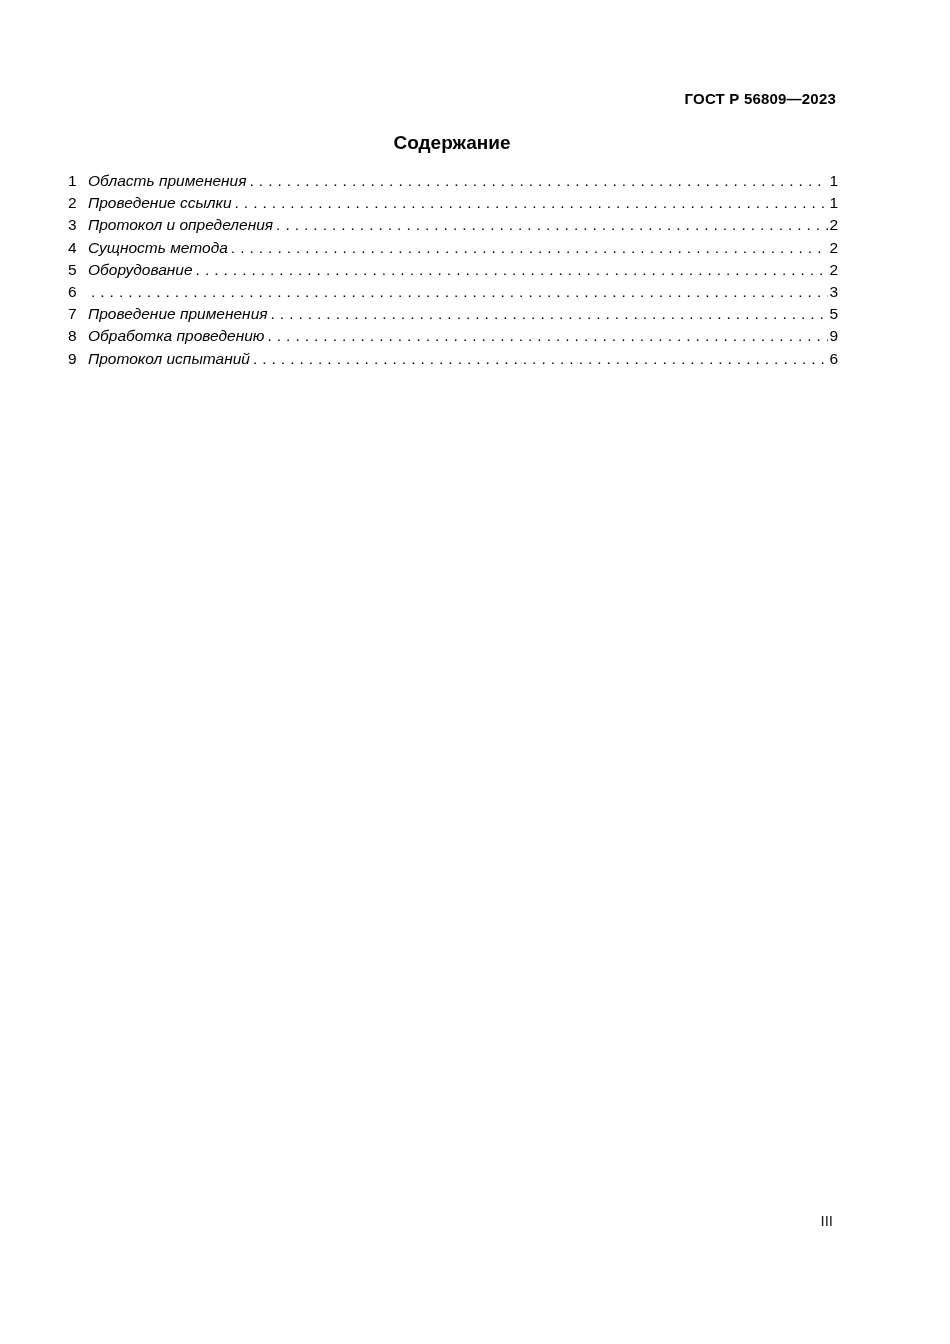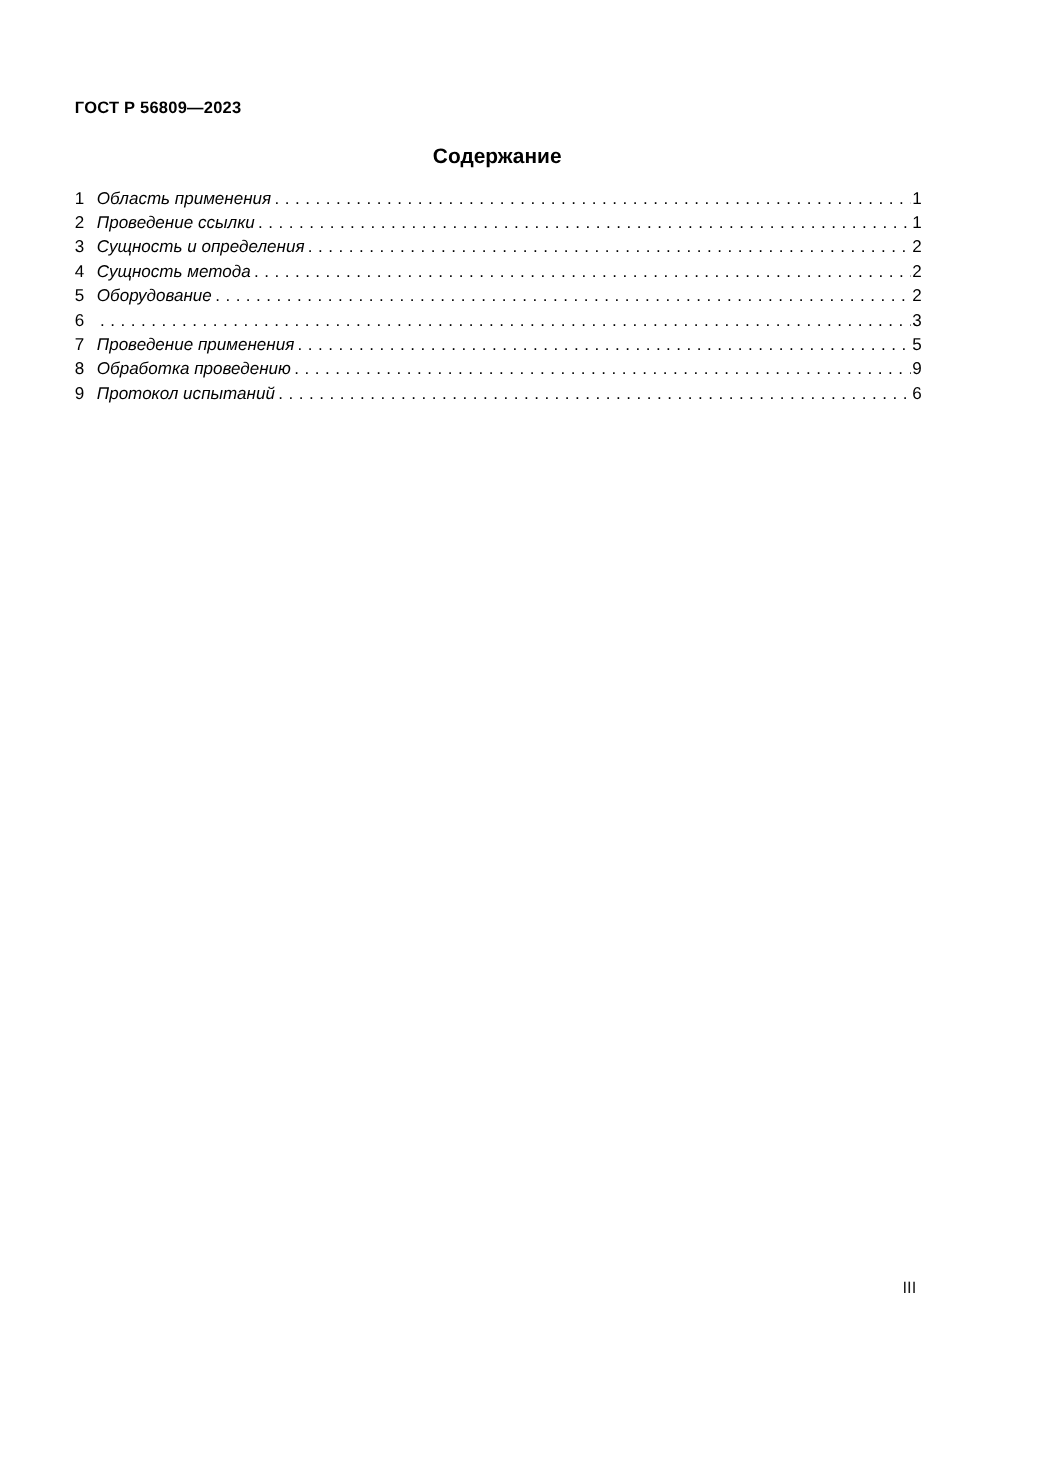--- a/index.html
+++ b/index.html
@@ -14,21 +14,21 @@
     background: #ffffff;
     font-family: "Liberation Sans", sans-serif;
     color: #000000;
     overflow: hidden;
   }
   .doc-header {
     position: absolute;
     top: 90px;
     left: 68px;
     right: 114px;
-    text-align: left;
+    text-align: right;
     font-size: 15px;
     font-weight: bold;
     letter-spacing: 0.2px;
   }
   .doc-title {
     position: absolute;
     top: 132px;
     left: 68px;
     right: 114px;
     text-align: center;
@@ -70,21 +70,21 @@
     content: "...................................................................................................................................................";
     letter-spacing: 5px;
     font-size: 15.5px;
   }
   .toc-page {
     white-space: nowrap;
     text-align: right;
   }
   .doc-footer {
     position: absolute;
-    top: 1162px;
+    top: 1212px;
     left: 68px;
     right: 117px;
     text-align: right;
     font-size: 15px;
     color: #1a1a1a;
   }
 </style>
 </head>
 <body>
 
@@ -105,21 +105,21 @@
 
     <div class="toc-row">
       <span class="toc-num">2</span>
       <span class="toc-title">Проведение ссылки</span>
       <span class="toc-leader"></span>
       <span class="toc-page">1</span>
     </div>
 
     <div class="toc-row">
       <span class="toc-num">3</span>
-      <span class="toc-title">Сущность и определения</span>
+      <span class="toc-title">Протокол и определения</span>
       <span class="toc-leader"></span>
       <span class="toc-page">2</span>
     </div>
 
     <div class="toc-row">
       <span class="toc-num">4</span>
       <span class="toc-title">Сущность метода</span>
       <span class="toc-leader"></span>
       <span class="toc-page">2</span>
     </div>

